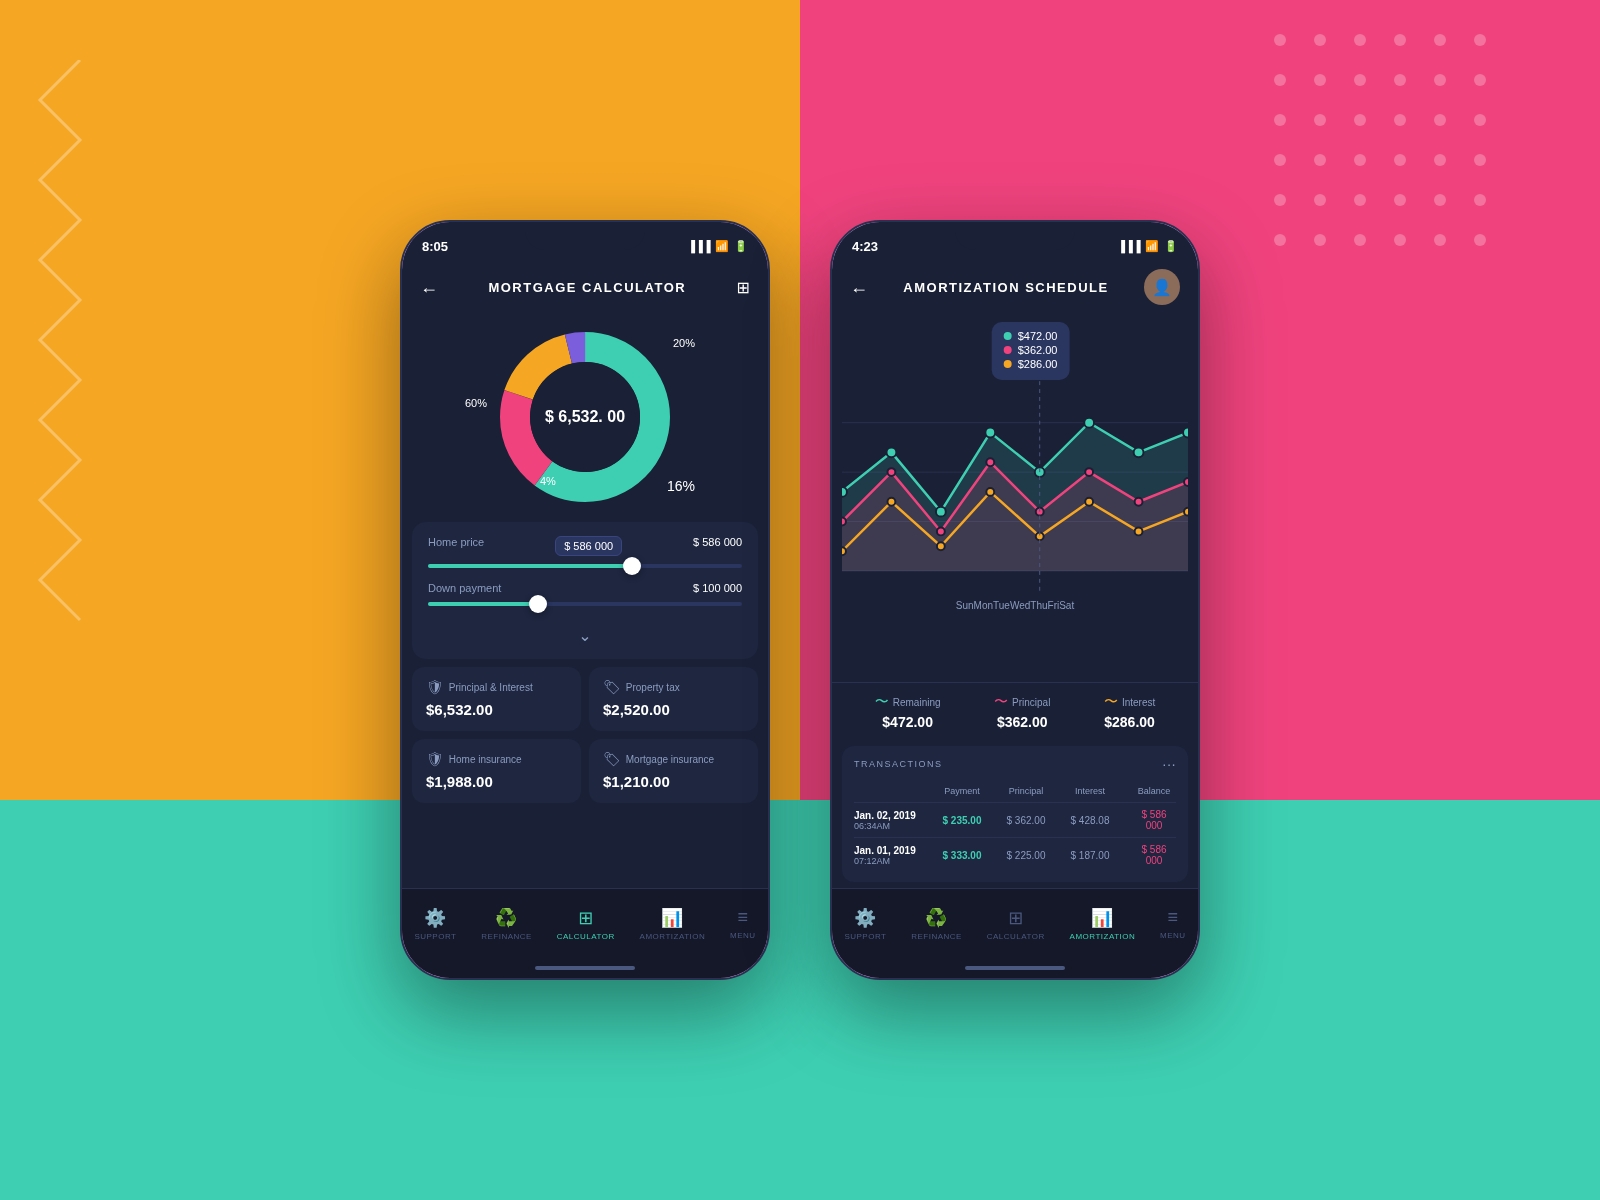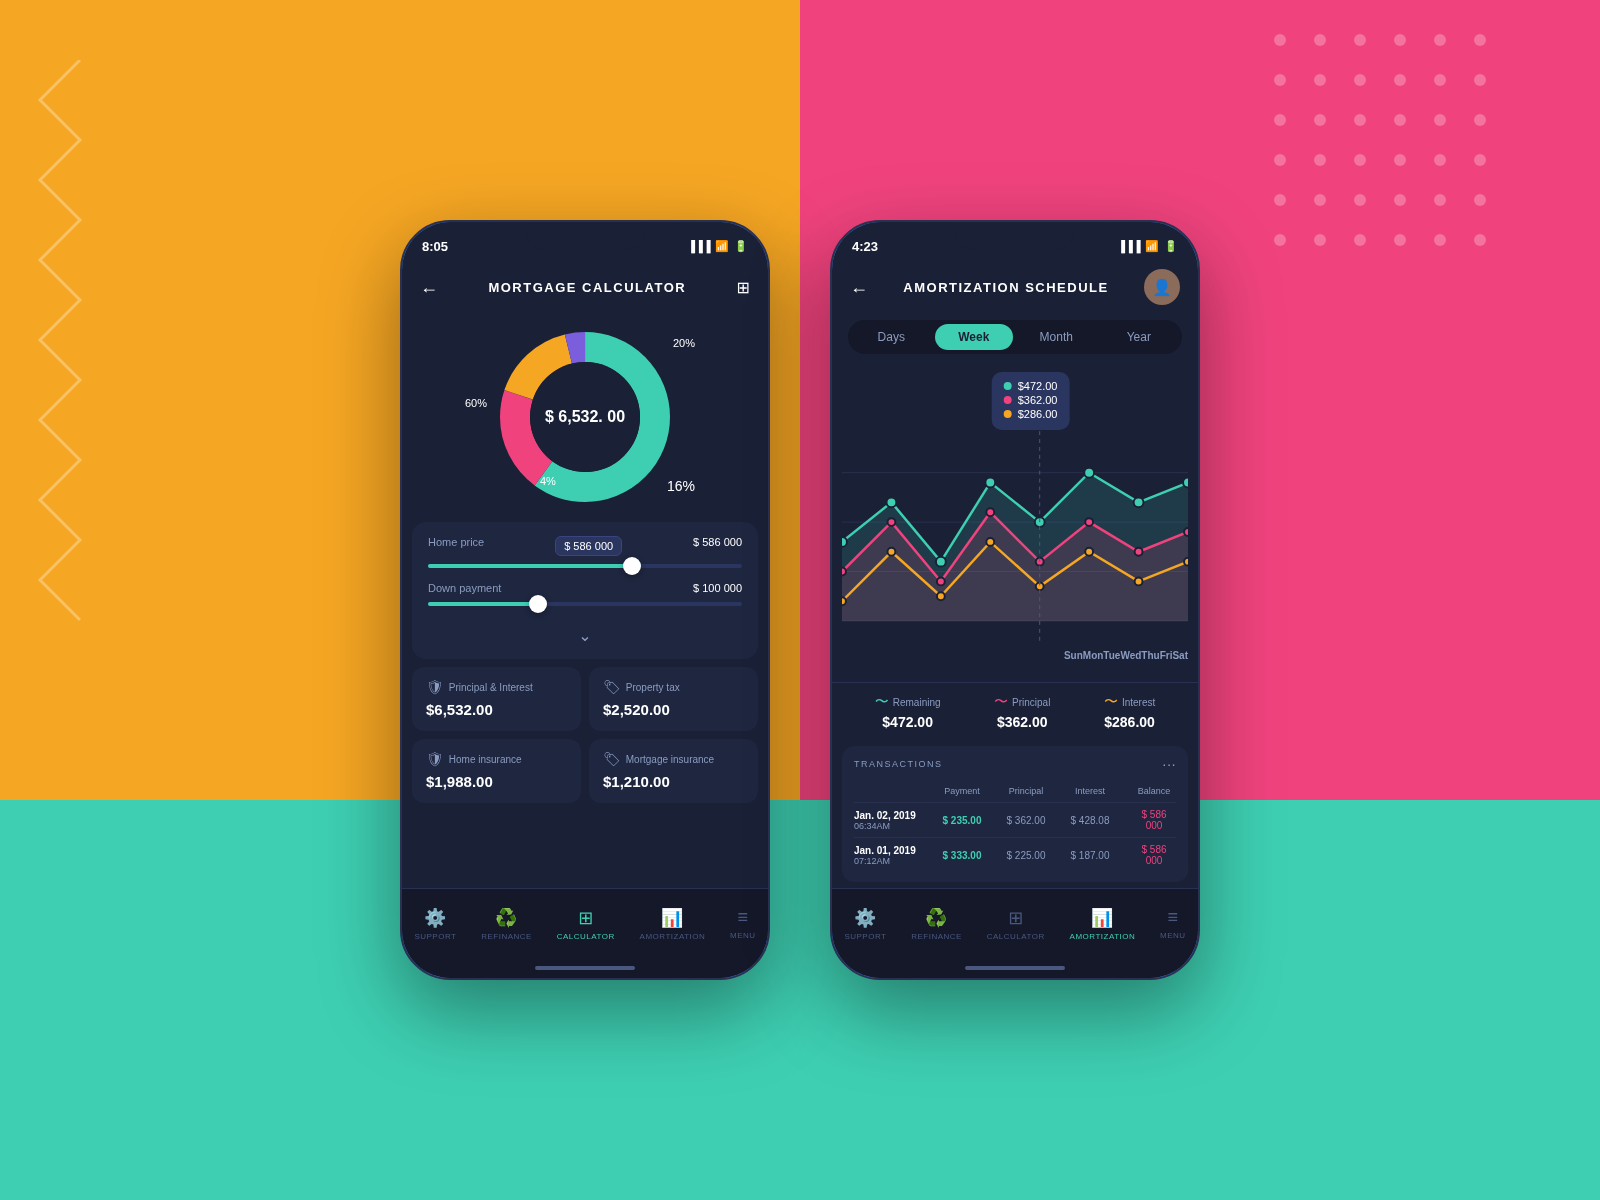--- a/index.html
+++ b/index.html
@@ -45,21 +45,21 @@
       display: flex;
       justify-content: center;
       align-items: center;
       gap: 60px;
     }
 
     
     .phone {
       width: 370px;
       height: 760px;
-      background: #3b82f6;
+      background: #f0abfc;
       border-radius: 50px;
       overflow: hidden;
       position: relative;
       box-shadow: 0 30px 80px rgba(0,0,0,0.4);
       border: 2px solid #2a3050;
       display: flex;
       flex-direction: column;
     }
 
     
@@ -354,24 +354,23 @@
     }
     .tooltip-dot {
       width: 8px;
       height: 8px;
       border-radius: 50%;
     }
 
     
     .chart-x-labels {
       display: flex;
-      justify-content: flex-end;
+      justify-content: center;
       padding: 4px 0;
       flex-shrink: 0;
-      font-weight: bold;
     }
     .chart-x-label {
       color: #8B9CC0;
       font-size: 10px;
     }
 
     
     .metrics-row {
       display: flex;
       justify-content: space-around;
@@ -702,26 +701,20 @@
     </div>
 
     <div class="nav-bar">
       <span class="nav-back">←</span>
       <span class="nav-title">AMORTIZATION SCHEDULE</span>
       <div class="avatar-circle">👤</div>
     </div>
 
     <div class="phone-content">
 
-      <div class="period-tabs">
-        <div class="period-tab">Days</div>
-        <div class="period-tab active">Week</div>
-        <div class="period-tab">Month</div>
-        <div class="period-tab">Year</div>
-      </div>
 
       <div class="chart-area">
         
         <div class="chart-tooltip">
           <div class="tooltip-row">
             <div class="tooltip-dot" style="background:#3ECFB2;"></div>
             <span>$472.00</span>
           </div>
           <div class="tooltip-row">
             <div class="tooltip-dot" style="background:#F0437E;"></div>

